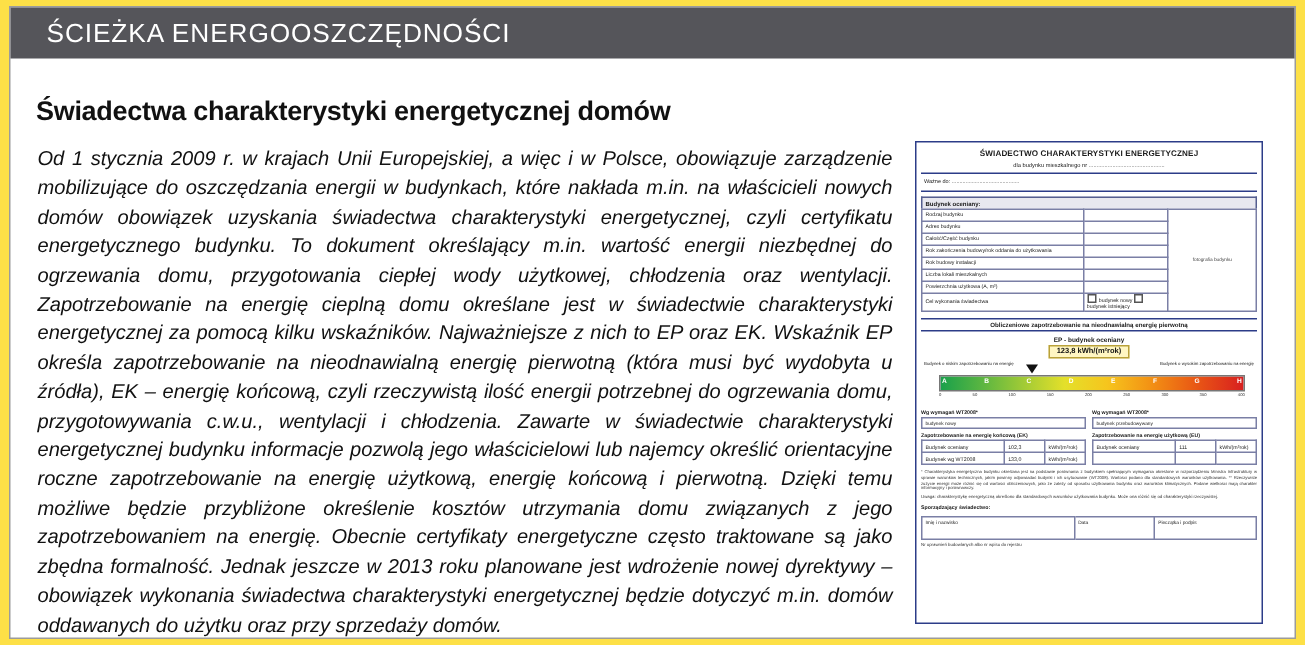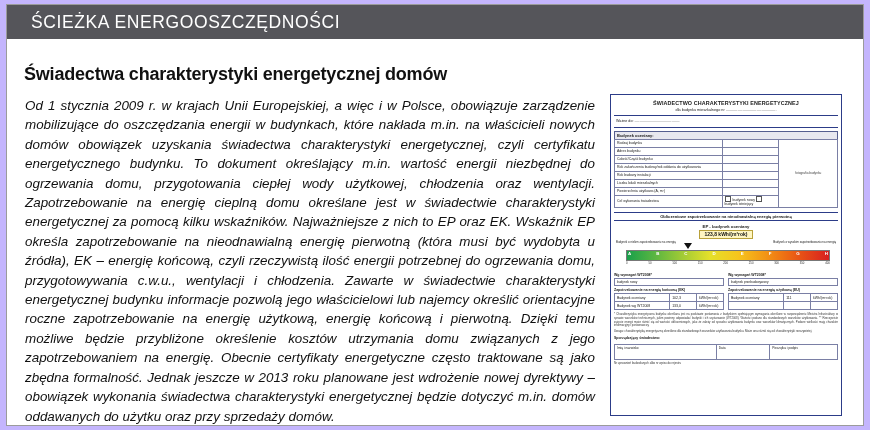--- a/index.html
+++ b/index.html
@@ -7,21 +7,21 @@
     padding: 0;
     background: #ffffff;
   }
   body {
     font-family: "Liberation Sans", sans-serif;
   }
   .page {
     position: relative;
     width: 870px;
     height: 430px;
-    background: #c4b5fd;
+    background: #fde047;
     box-sizing: border-box;
     overflow: hidden;
   }
   .frame {
     position: absolute;
     left: 6px;
     top: 4px;
     width: 858px;
     height: 422px;
     border: 1px solid #9b9b9b;

